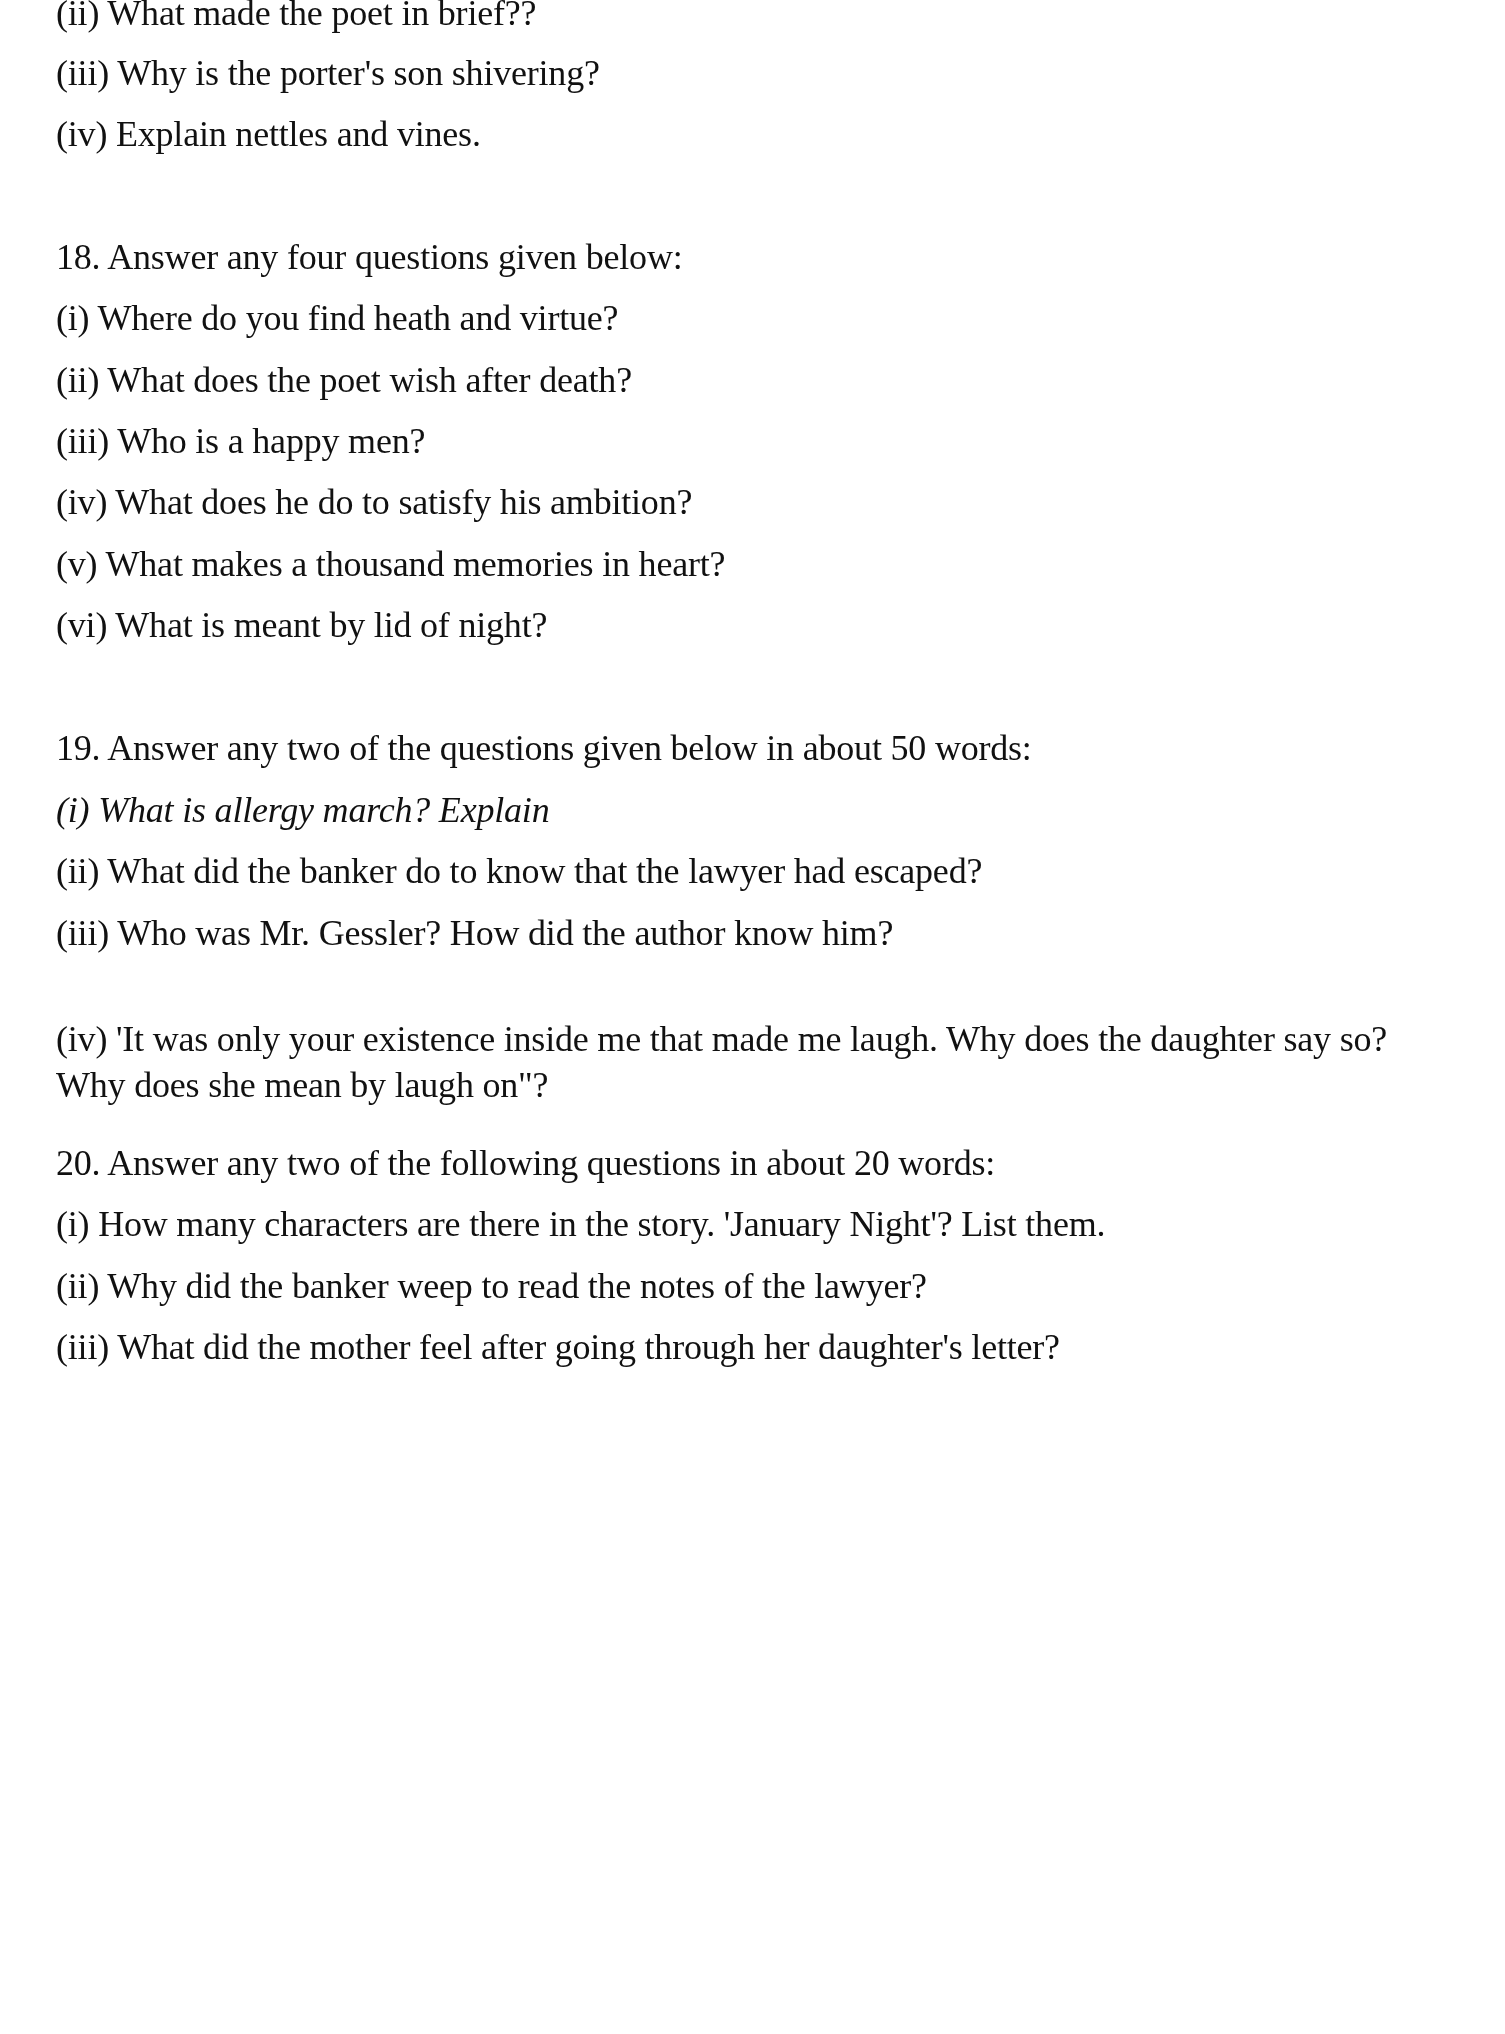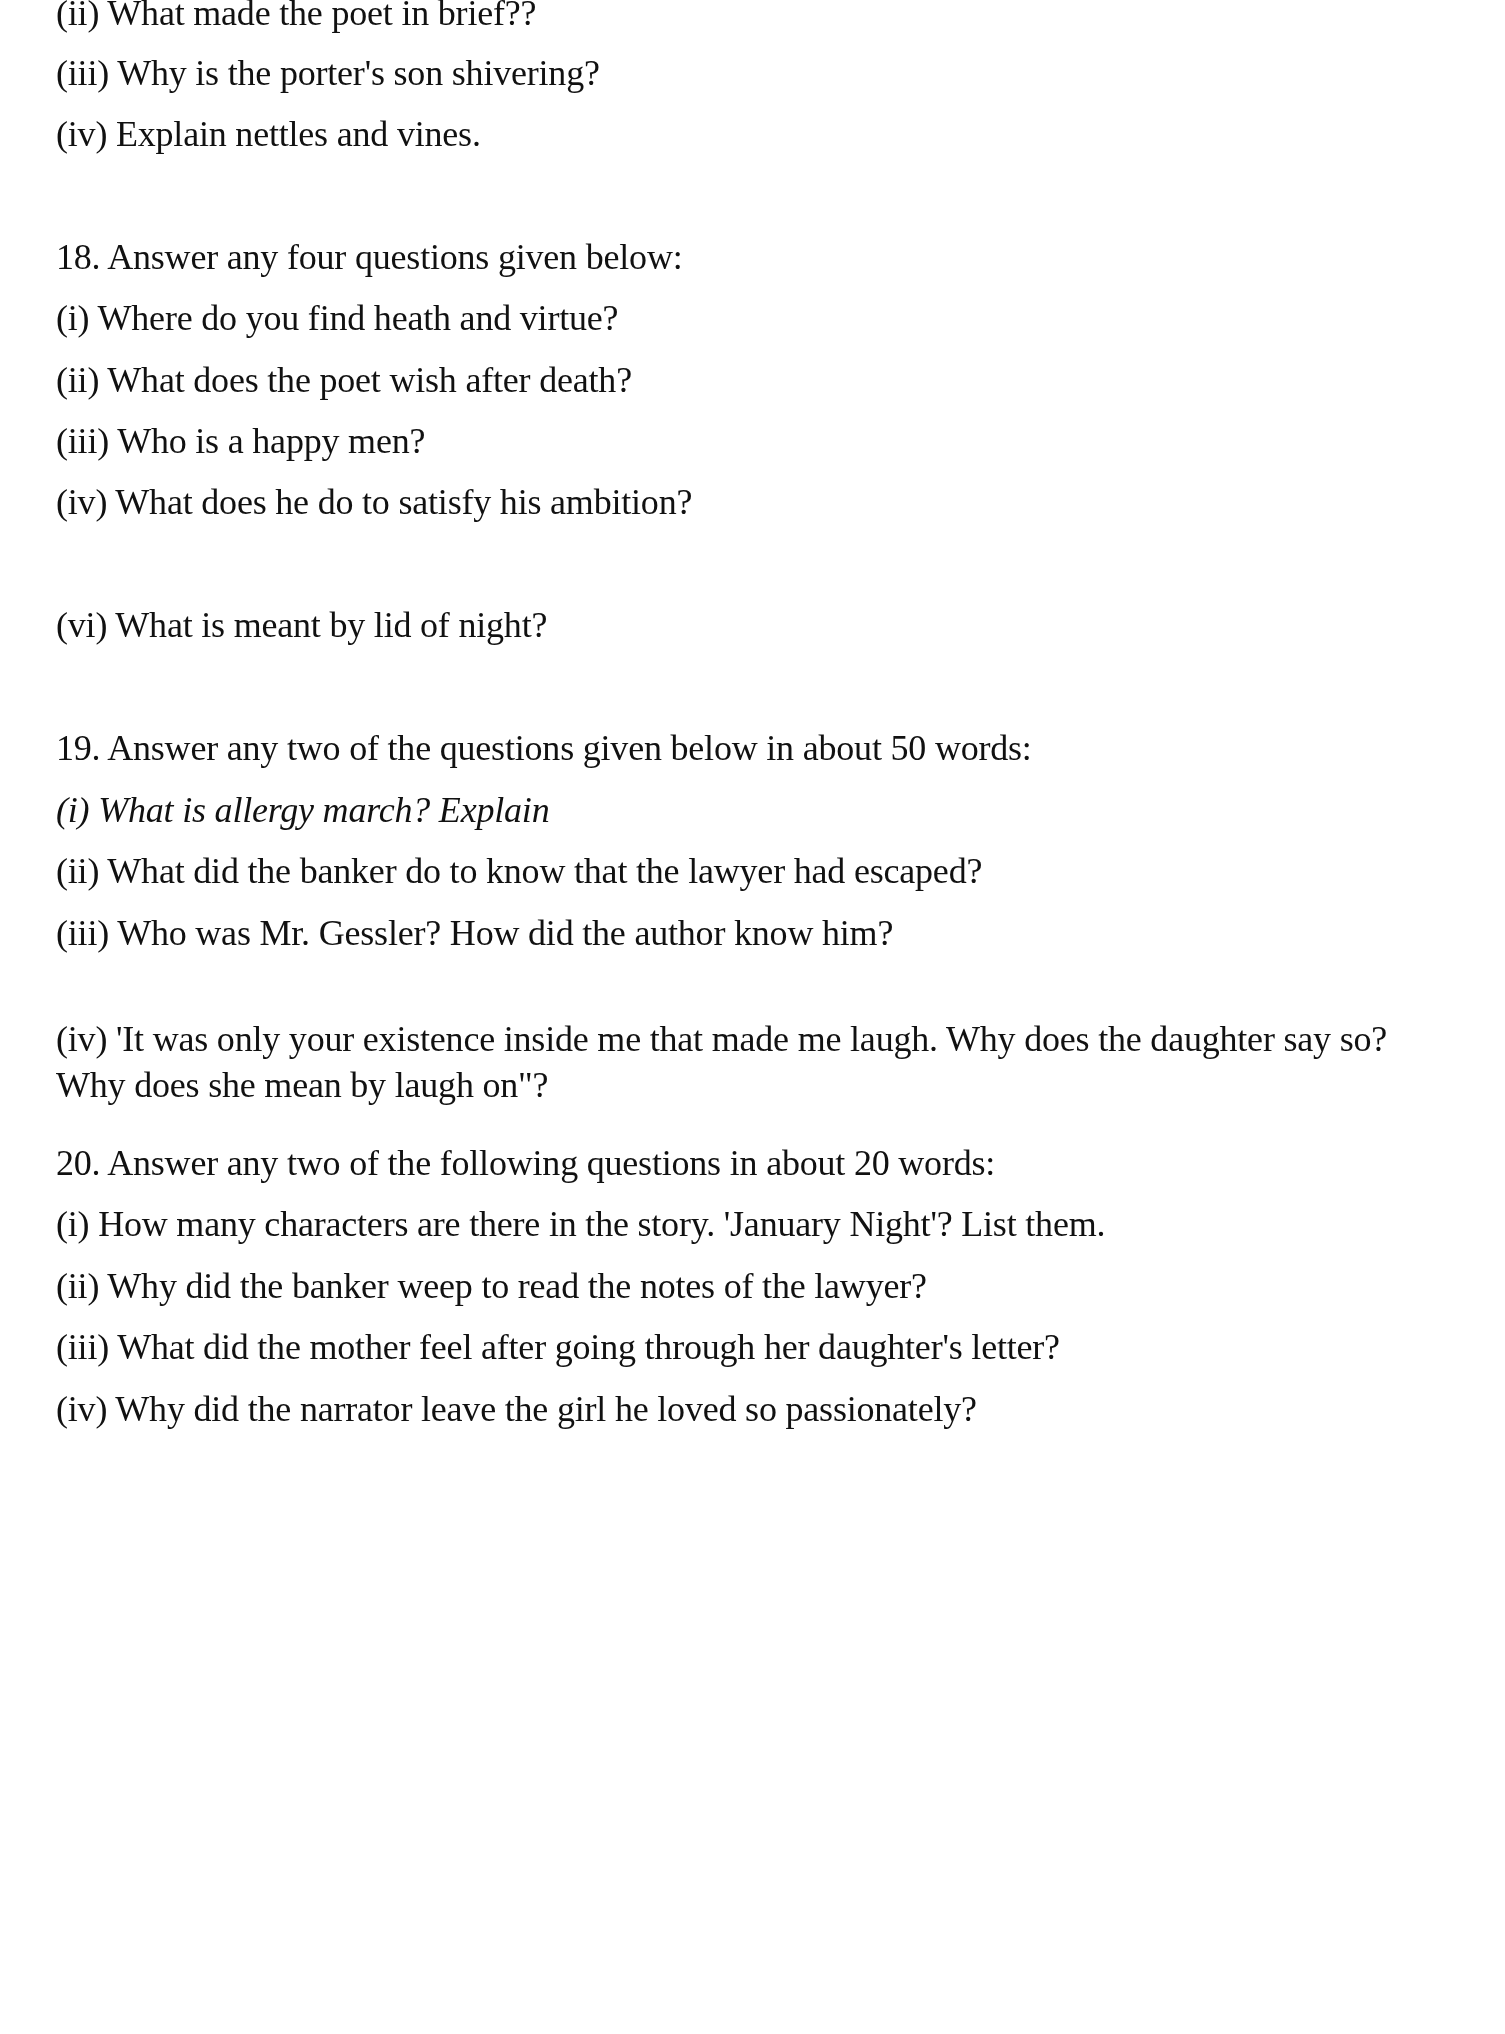--- a/index.html
+++ b/index.html
@@ -43,27 +43,27 @@
 
   <div class="line" style="top:-10px;">(ii) What made the poet in brief??</div>
   <div class="line" style="top:50px;">(iii) Why is the porter's son shivering?</div>
   <div class="line" style="top:111px;">(iv) Explain nettles and vines.</div>
 
   <div class="line" style="top:234px;">18. Answer any four questions given below:</div>
   <div class="line" style="top:295px;">(i) Where do you find heath and virtue?</div>
   <div class="line" style="top:418px;">(iii) Who is a happy men?</div>
   <div class="line" style="top:357px;">(ii) What does the poet wish after death?</div>
   <div class="line" style="top:479px;">(iv) What does he do to satisfy his ambition?</div>
+  <div class="line" style="top:541px;">(v) What makes a thousand memories in heart?</div>
   <div class="line" style="top:602px;">(vi) What is meant by lid of night?</div>
 
   <div class="line" style="top:725px;">19. Answer any two of the questions given below in about 50 words:</div>
   <div class="line" style="top:787px;font-style:italic;">(i) What is allergy march? Explain</div>
   <div class="line" style="top:848px;">(ii) What did the banker do to know that the lawyer had escaped?</div>
   <div class="line" style="top:910px;">(iii) Who was Mr. Gessler? How did the author know him?</div>
   <div class="line wrap" style="top:971px;margin-top:45px;">(iv) 'It was only your existence inside me that made me laugh. Why does the daughter say so? Why does she mean by laugh on"?</div>
 
   <div class="line" style="top:1140px;">20. Answer any two of the following questions in about 20 words:</div>
   <div class="line" style="top:1201px;">(i) How many characters are there in the story. 'January Night'? List them.</div>
   <div class="line" style="top:1263px;">(ii) Why did the banker weep to read the notes of the lawyer?</div>
   <div class="line" style="top:1324px;">(iii) What did the mother feel after going through her daughter's letter?</div>
-  <div class="line" style="top:1386px;">(iv) Why did the narrator leave the girl he loved so passionately?</div>
 
 </div>
 
 </body></html>

